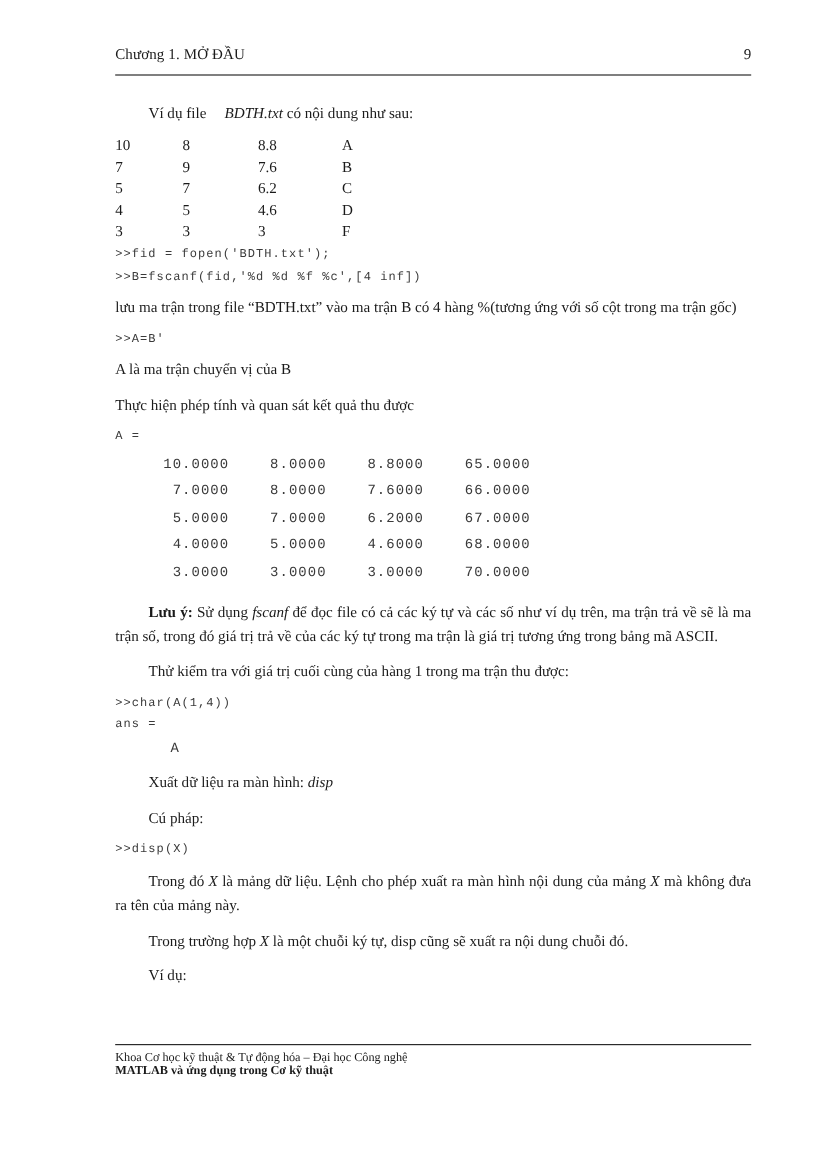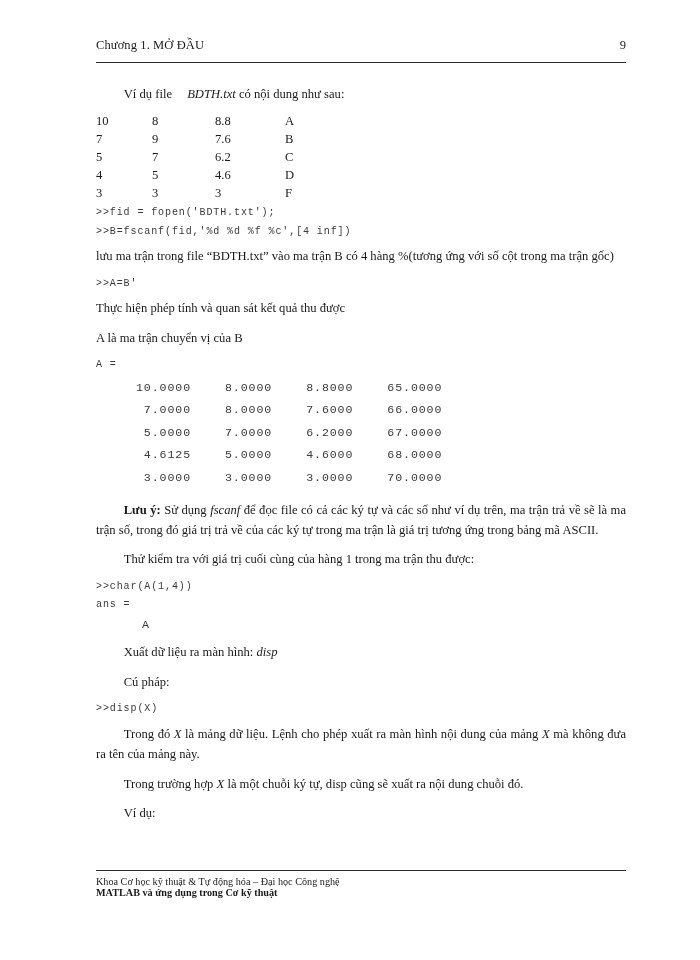--- a/index.html
+++ b/index.html
@@ -200,23 +200,23 @@
       </tbody>
     </table>
 
     <p class="code tight">&gt;&gt;fid = fopen('BDTH.txt');</p>
     <p class="code">&gt;&gt;B=fscanf(fid,'%d %d %f %c',[4 inf])</p>
 
     <p class="para noindent">lưu ma trận trong file “BDTH.txt” vào ma trận B có 4 hàng %(tương ứng với số cột trong ma trận gốc)</p>
 
     <p class="code">&gt;&gt;A=B'</p>
 
+    <p class="line noindent">A là ma trận chuyển vị của B</p>
+
     <p class="line noindent">Thực hiện phép tính và quan sát kết quả thu được</p>
-
-    <p class="line noindent">A là ma trận chuyển vị của B</p>
 
     <p class="code tight">A =</p>
 
     <table class="matrix">
       <tbody>
         <tr>
           <td>10.0000</td>
           <td>8.0000</td>
           <td>8.8000</td>
           <td>65.0000</td>
@@ -227,21 +227,21 @@
           <td>7.6000</td>
           <td>66.0000</td>
         </tr>
         <tr>
           <td>5.0000</td>
           <td>7.0000</td>
           <td>6.2000</td>
           <td>67.0000</td>
         </tr>
         <tr>
-          <td>4.6125</td>
+          <td>4.0000</td>
           <td>5.0000</td>
           <td>4.6000</td>
           <td>68.0000</td>
         </tr>
         <tr>
           <td>3.0000</td>
           <td>3.0000</td>
           <td>3.0000</td>
           <td>70.0000</td>
         </tr>

